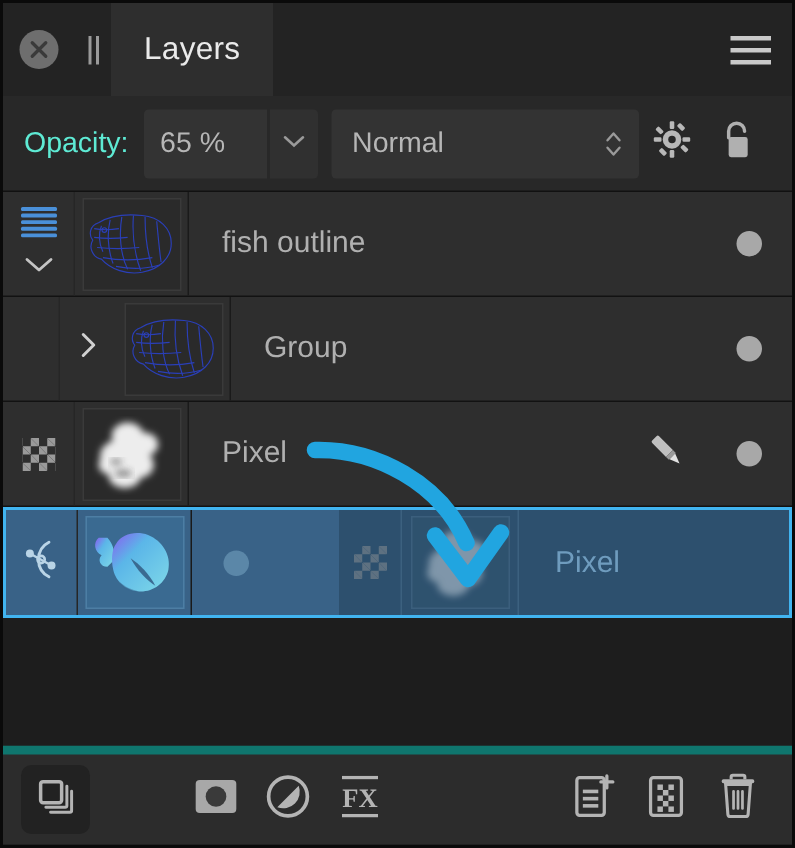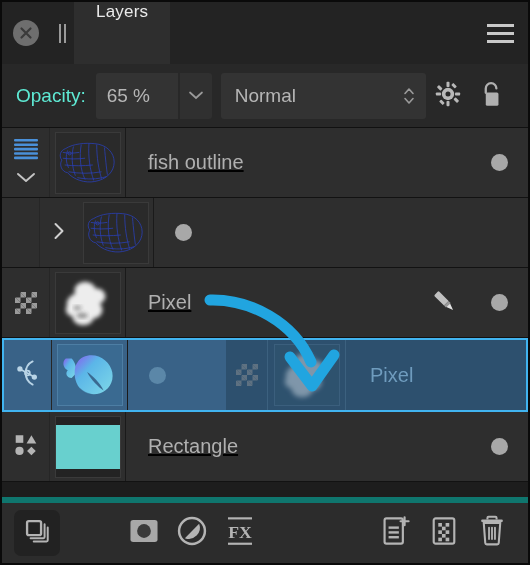--- a/index.html
+++ b/index.html
@@ -27,22 +27,22 @@
     width:26px; height:26px; border-radius:50%; background:#6e6e6e;
     display:flex; align-items:center; justify-content:center;
   }
   .close-circle svg { display:block; }
   .hdr-pause {
     width:24px; display:flex; align-items:center; justify-content:center;
     gap:3px;
   }
   .hdr-pause i { display:block; width:2px; height:19px; background:#9a9a9a; }
   .tab {
-    padding:0 22px; background:#2e2e2e; display:flex; align-items:flex-start;
-    color:#eaeaea; font-size:17px; letter-spacing:.2px;
+    padding:0 22px; background:#2e2e2e; display:flex; align-items:center;
+    color:#eaeaea; font-size:21px; letter-spacing:.2px;
   }
   .hdr-spacer { flex:1; }
   .hdr-menu {
     width:56px; display:flex; align-items:center; justify-content:center;
     flex-direction:column; gap:5px;
   }
   .hdr-menu i { display:block; width:27px; height:3px; background:#c9c9c9; }
 
   
   .optbar {
@@ -70,21 +70,20 @@
   .opt-icon {
     width:44px; display:flex; align-items:center; justify-content:center;
   }
 
   
   .list { flex:1; background:#1d1d1d; position:relative; overflow:hidden; }
   .row {
     height:70px; display:flex; align-items:stretch;
     background:#2e2e2e; border-bottom:1px solid #121212;
     position:relative;
-    text-decoration:underline;
   }
   .row.selected {
     background:#396287; border:2px solid #41b4f0; height:74px;
     border-bottom:2px solid #41b4f0;
   }
   .cell-icon {
     width:48px; display:flex; align-items:center; justify-content:center;
     border-right:1px solid #262626; flex:0 0 48px;
     flex-direction:column; gap:6px;
   }
@@ -318,20 +317,23 @@
               <path d="M50 15 C51 26 52 36 53 43"></path>
               <path d="M7 20 C12 21 18 21 24 20"></path>
               <path d="M7 26 C14 27 22 27 30 26"></path>
               <path d="M9 33 C18 34 28 34 38 33"></path>
               <path d="M13 40 C24 42 36 42 47 40"></path>
               <path d="M22 46 C32 48 42 48 52 45"></path>
               <circle cx="14" cy="21" r="1.6"></circle>
             </g>
           </svg>
         </div>
+      </div>
+      <div class="name-cell">
+        <span>Group</span>
       </div>
       <div class="vis-cell">
         <span class="vis-dot"></span>
       </div>
     </div>
 
     <div class="row">
       <div class="cell-icon">
         <span class="checker"></span>
       </div>
@@ -432,43 +434,20 @@
               </g>
             </svg>
           </div>
         </div>
         <div class="g-name">
           <span>Pixel</span>
         </div>
       </div>
     </div>
 
-    <div class="row">
-      <div class="cell-icon">
-        <span>
-          <svg width="26" height="26" viewBox="0 0 24 24">
-            <rect x="2.5" y="3" width="7" height="7" fill="#b4b4b4"></rect>
-            <path d="M17 3 L21.5 10.5 H12.5 Z" fill="#b4b4b4"></path>
-            <circle cx="6" cy="17.5" r="3.8" fill="#b4b4b4"></circle>
-            <path d="M17 13.5 L21 17.5 L17 21.5 L13 17.5 Z" fill="#b4b4b4"></path>
-          </svg>
-        </span>
-      </div>
-      <div class="thumb-cell">
-        <div class="thumb" style="background:#232323;">
-          <div style="position:absolute;left:0;right:0;top:8px;bottom:8px;background:#68D0CE;"></div>
-        </div>
-      </div>
-      <div class="name-cell">
-        <span>Rectangle</span>
-      </div>
-      <div class="vis-cell">
-        <span class="vis-dot"></span>
-      </div>
-    </div>
 
   </div>
 
   <div class="bottombar">
     <div class="stack-btn">
       <span>
         <svg width="28" height="28" viewBox="0 0 24 24">
           <rect x="3.5" y="3.5" width="12" height="12" rx="1.4" fill="none" stroke="#b4b4b4" stroke-width="2"></rect>
           <path d="M6.5 18.2 h11 a1 1 0 001-1 v-11" fill="none" stroke="#b4b4b4" stroke-width="1.7" stroke-linecap="round"></path>
           <path d="M9.2 21 h11 a1 1 0 001-1 v-11" fill="none" stroke="#b4b4b4" stroke-width="1.7" stroke-linecap="round"></path>

